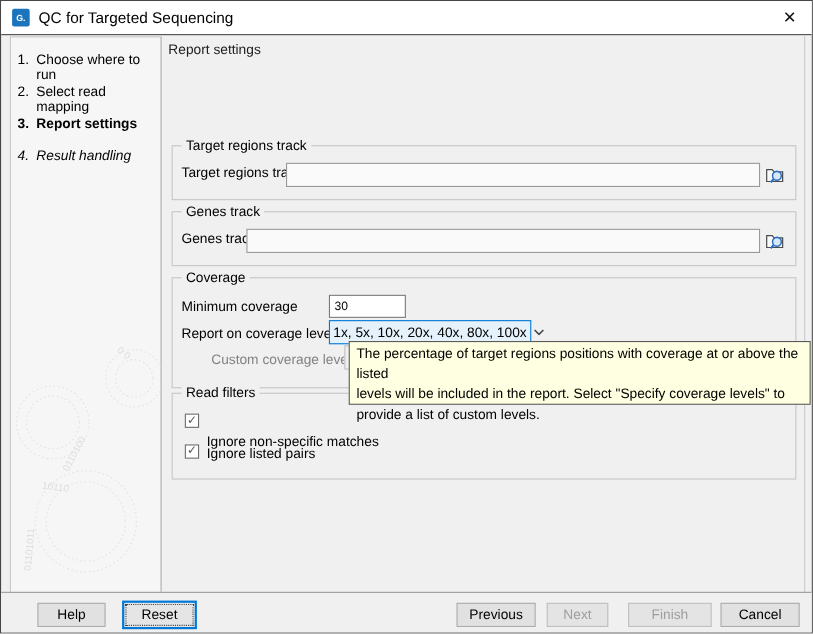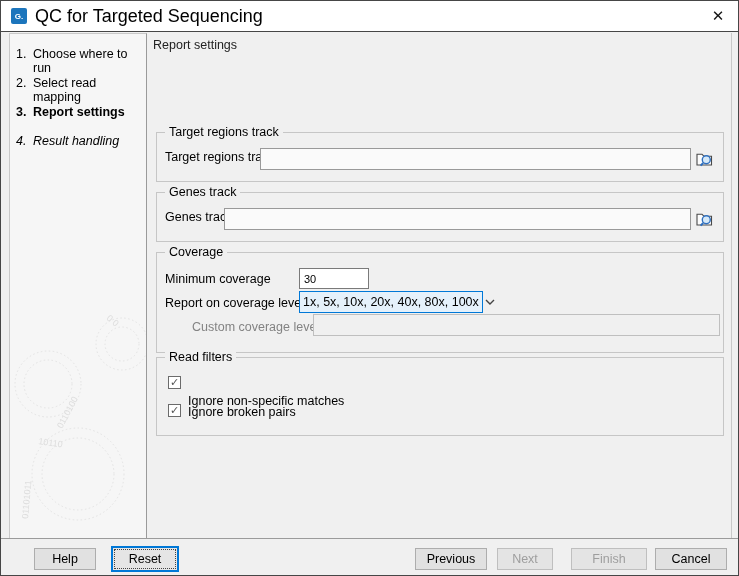--- a/index.html
+++ b/index.html
@@ -1,20 +1,20 @@
 <!DOCTYPE html>
 <html><head>
 <meta charset="utf-8">
 <style>
   html,body{margin:0;padding:0;background:#D8D8D8;font-family:"Liberation Sans",sans-serif;}
   .dialog{position:relative;width:739px;height:576px;background:#F0F0F0;border:1px solid #464646;box-sizing:border-box;overflow:hidden;font-size:12.5px;color:#000;}
   
   .titlebar{position:absolute;left:0;top:0;right:0;height:31px;background:#FFFFFF;border-bottom:1px solid #464646;display:flex;align-items:center;box-sizing:border-box;}
   .app-icon{width:16px;height:16px;margin-left:10px;background:#1C75BC;border-radius:2px;color:#FFF;font-size:8px;font-weight:bold;display:flex;align-items:center;justify-content:center;}
-  .title-text{margin-left:8px;font-size:18px;}
+  .title-text{margin-left:8px;font-size:14px;}
   .close-btn{position:absolute;right:4px;top:0;width:32px;height:30px;display:flex;align-items:center;justify-content:center;font-size:15px;color:#111;cursor:default;}
   
   .sidebar{position:absolute;left:8px;top:32px;width:138px;height:507px;background:#F6F6F6;border:1px solid #C9C9C9;border-right:1px solid #9A9A9A;box-sizing:border-box;overflow:hidden;}
   .steps{padding-top:12px;position:relative;z-index:2;}
   .step{display:flex;height:29px;box-sizing:border-box;padding:1px 2px 0 6px;align-items:flex-start;}
   .step .num{width:17px;flex:none;}
   .step.current{font-weight:bold;}
   .step.upcoming{font-style:italic;}
   .watermark{position:absolute;left:0;bottom:0;z-index:1;}
   
@@ -140,23 +140,28 @@
 
   <div class="group" style="left:155px;top:356px;width:568px;height:79px;">
     <span class="group-title">Read filters</span>
     <span class="checkbox" style="left:11px;top:18px;">
       <span>✓</span>
     </span>
     <span class="g-label" style="left:31px;top:36px;">Ignore non-specific matches</span>
     <span class="checkbox" style="left:11px;top:46px;">
       <span>✓</span>
     </span>
-    <span class="g-label" style="left:31px;top:47px;">Ignore broken pairs</span>
+    <span class="g-label" style="left:31px;top:47px;">Ignore listed pairs</span>
   </div>
 
+  <div class="tooltip">
+    <div>The percentage of target regions positions with coverage at or above the listed</div>
+    <div>levels will be included in the report. Select "Specify coverage levels" to</div>
+    <div>provide a list of custom levels.</div>
+  </div>
 
   <div class="buttonbar"></div>
   <button class="btn" style="left:33px;width:62px;">Help</button>
   <button class="btn reset" style="left:110px;width:68px;">
     <span>Reset</span>
     <span class="focus-rect"></span>
   </button>
   <button class="btn" style="left:414px;width:72px;">Previous</button>
   <button class="btn" disabled="" style="left:496px;width:56px;">Next</button>
   <button class="btn" disabled="" style="left:570px;width:76px;">Finish</button>

